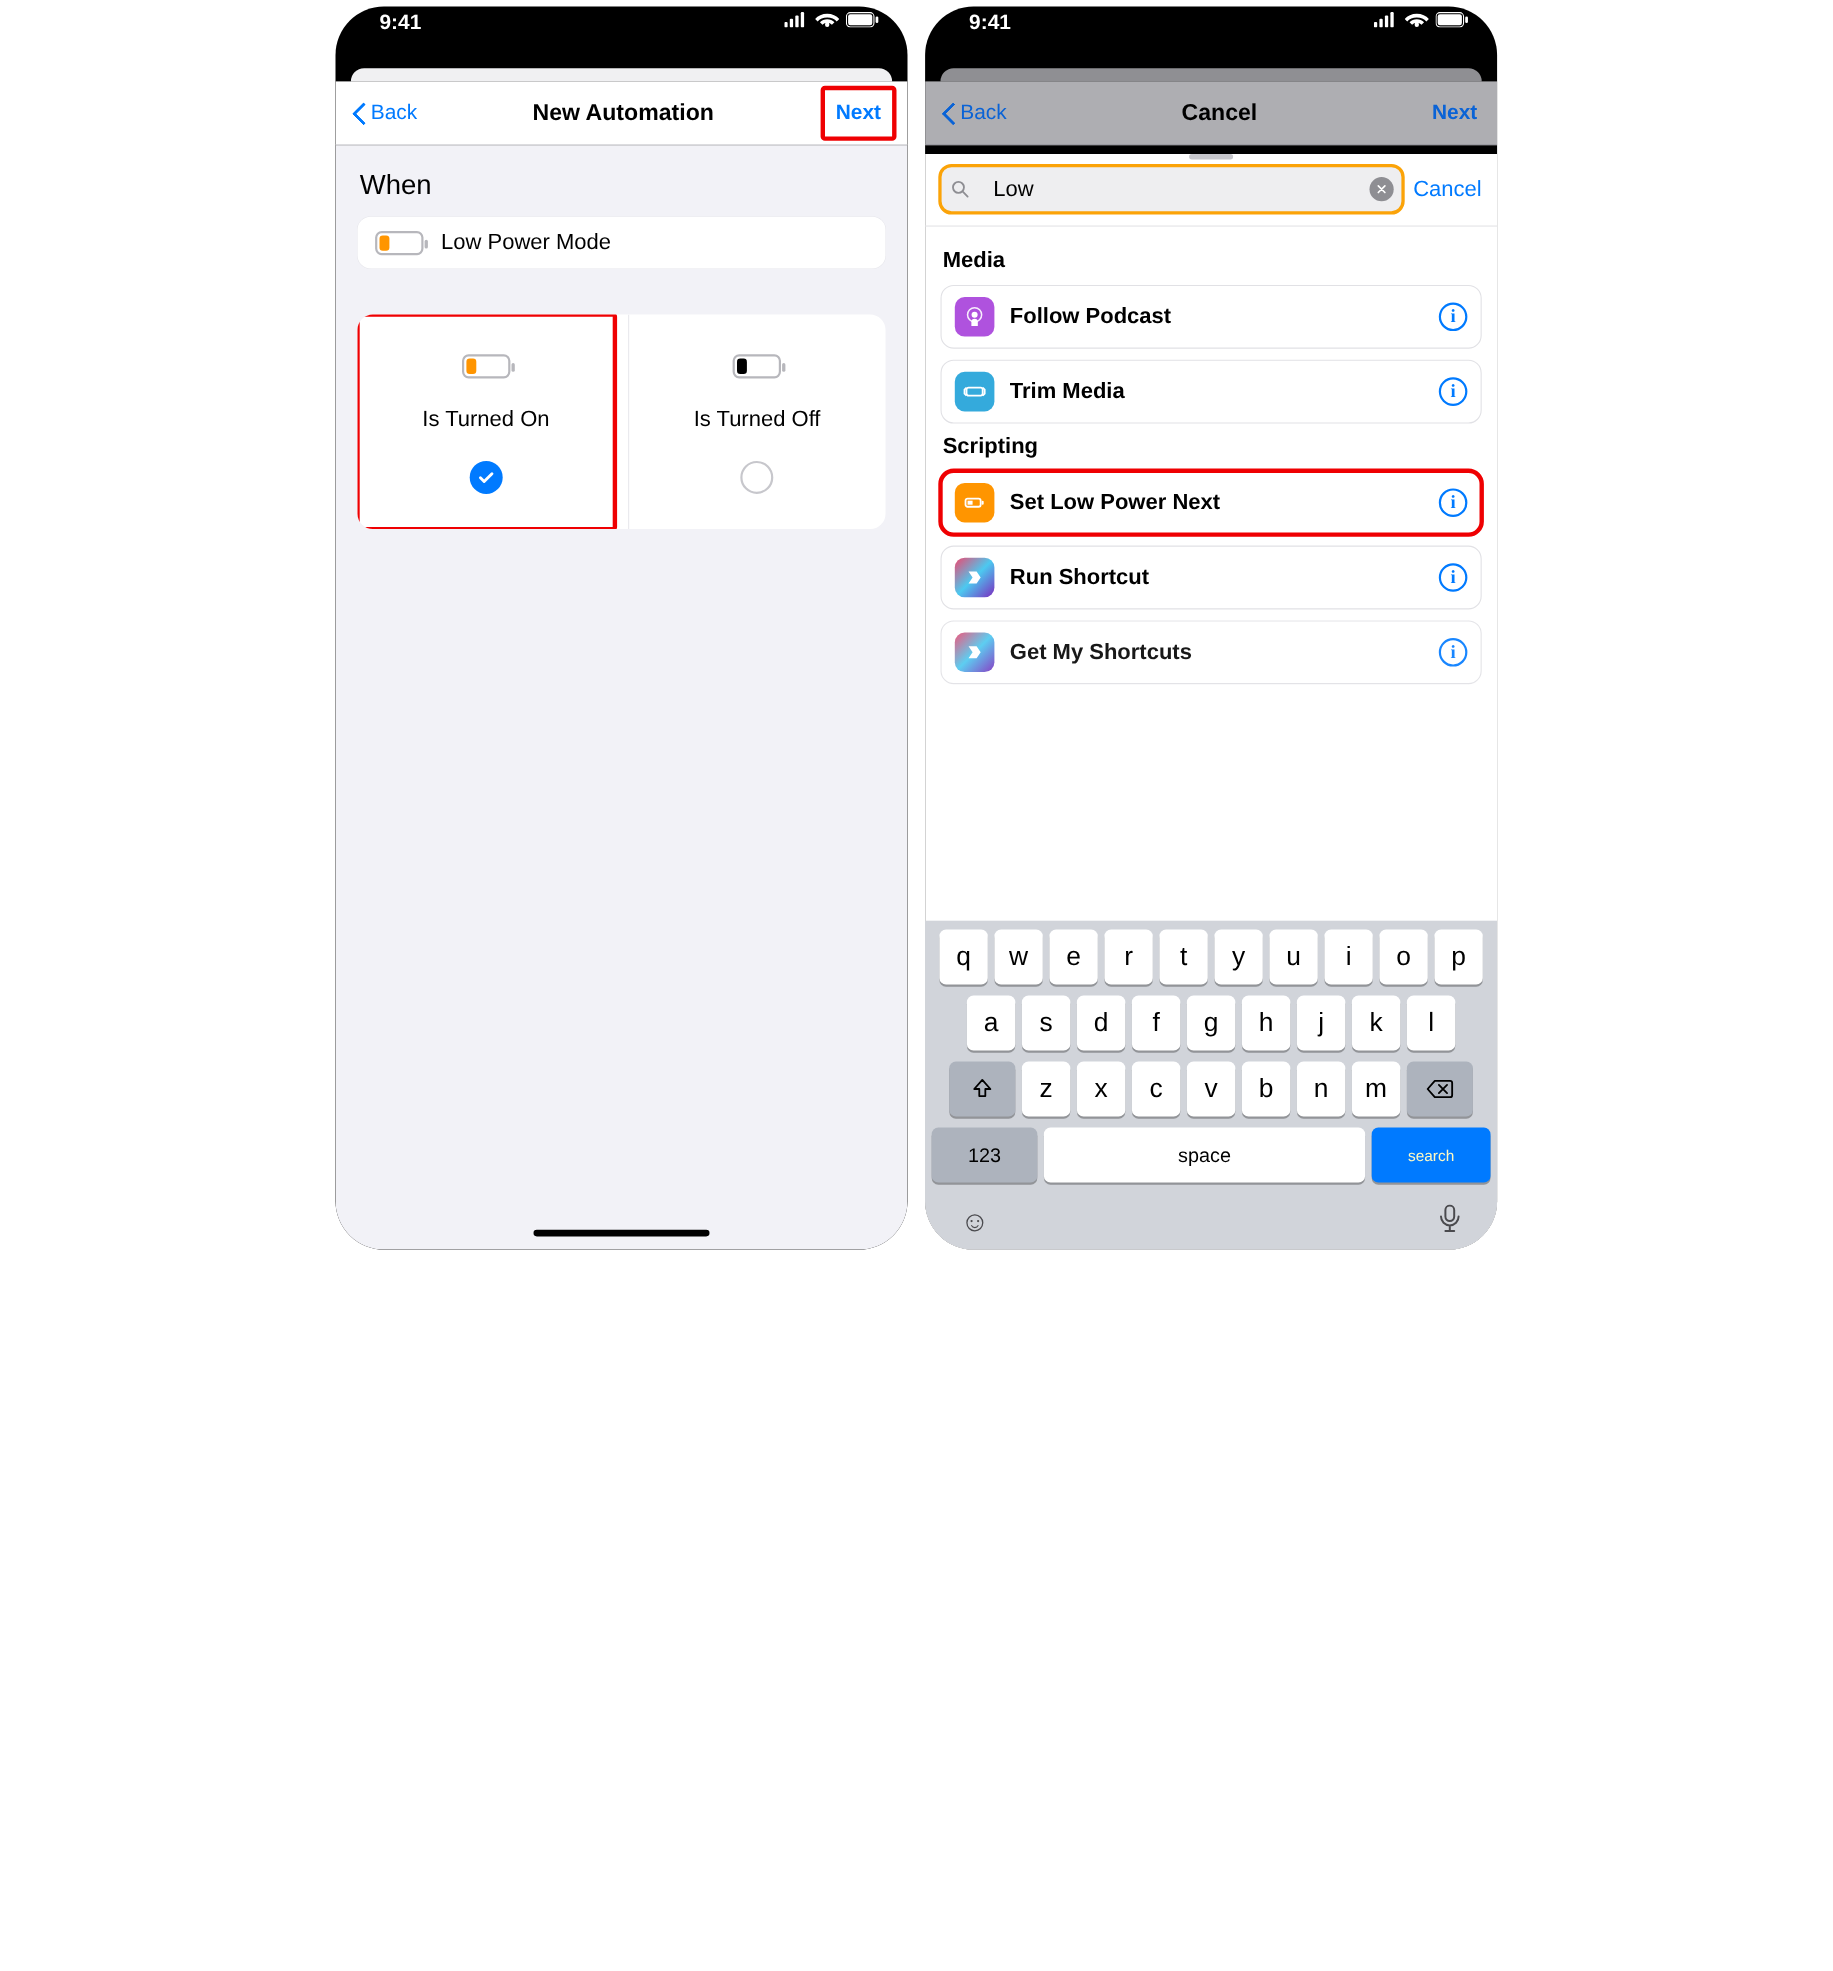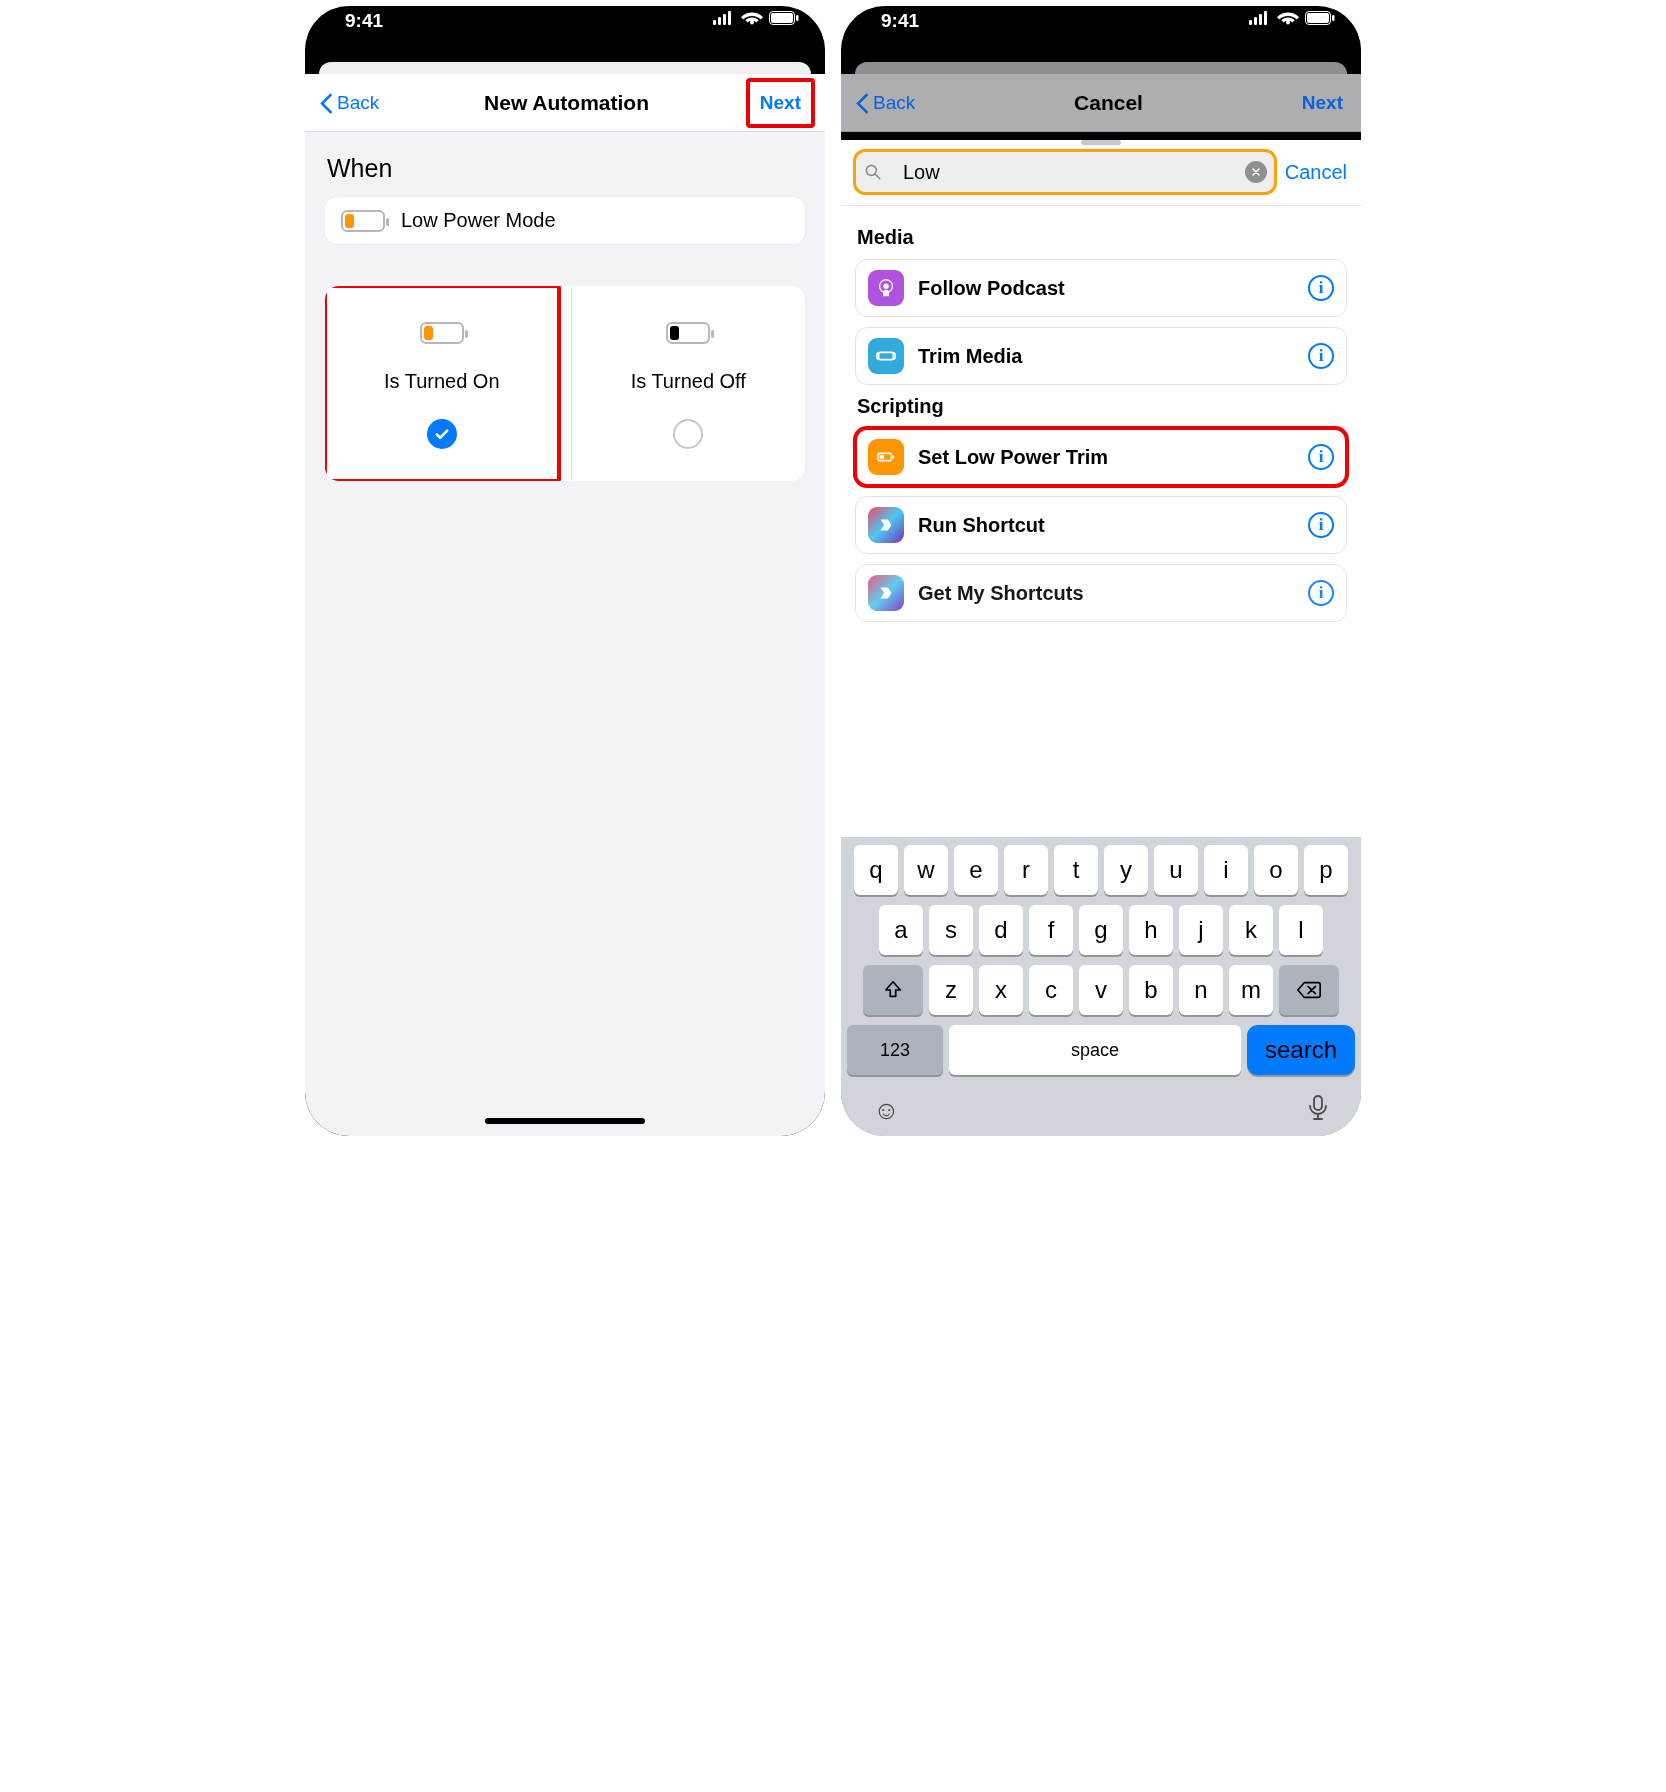--- a/index.html
+++ b/index.html
@@ -201,21 +201,21 @@
   }
   .krow { display:flex; gap:6px; justify-content:center; }
   .key {
     background:#fff; border-radius:6px; box-shadow:0 2px 0 rgba(0,0,0,0.3);
     width:44px; height:50px; display:flex; align-items:center; justify-content:center;
     font-size:24px; cursor:pointer;
   }
   .key.sys { background:#adb3bd; }
   .key.wide { width:60px; }
   .key.space { flex:1; font-size:18px; }
-  .key.search { background:#007aff; color:#000000; width:108px; font-size:24px;border-radius:11px; }
+  .key.search { background:#007aff; color:#fef9c3; width:108px; font-size:14px; }
   .key.num { width:96px; font-size:18px; }
   .kbottom { display:flex; gap:6px; }
   .emoji-row { display:flex; justify-content:space-between; padding:10px 26px 0; color:#4a4a4e; }
   .emoji-row span { font-size:26px; cursor:pointer; }
 
   
   .navbar.light { background:#fff; }
 
 </style>
 </head>
@@ -388,21 +388,21 @@
         <div class="section-title">Scripting</div>
 
         <div class="action-card hl-red">
           <span class="action-icon" style="background:#ff9500;">
             <svg width="22" height="22" viewBox="0 0 24 24">
                 <rect x="3" y="8" width="15" height="8" rx="2" fill="none" stroke="#fff" stroke-width="1.8"></rect>
                 <rect x="5" y="10" width="5" height="4" fill="#fff"></rect>
                 <rect x="19" y="10" width="2" height="4" rx="1" fill="#fff"></rect>
               </svg>
           </span>
-          <span>Set Low Power Trim</span>
+          <span>Set Low Power Next</span>
           <span class="info-badge">i</span>
         </div>
 
         <div class="action-card">
           <span class="action-icon" style="background:linear-gradient(135deg,#ef476f,#4cc9f0,#7b2cbf);">
             <svg width="22" height="22" viewBox="0 0 24 24">
                 <path d="M6 6h8l4 6-4 6H6l4-6-4-6z" fill="#fff"></path>
               </svg>
           </span>
           <span>Run Shortcut</span>

